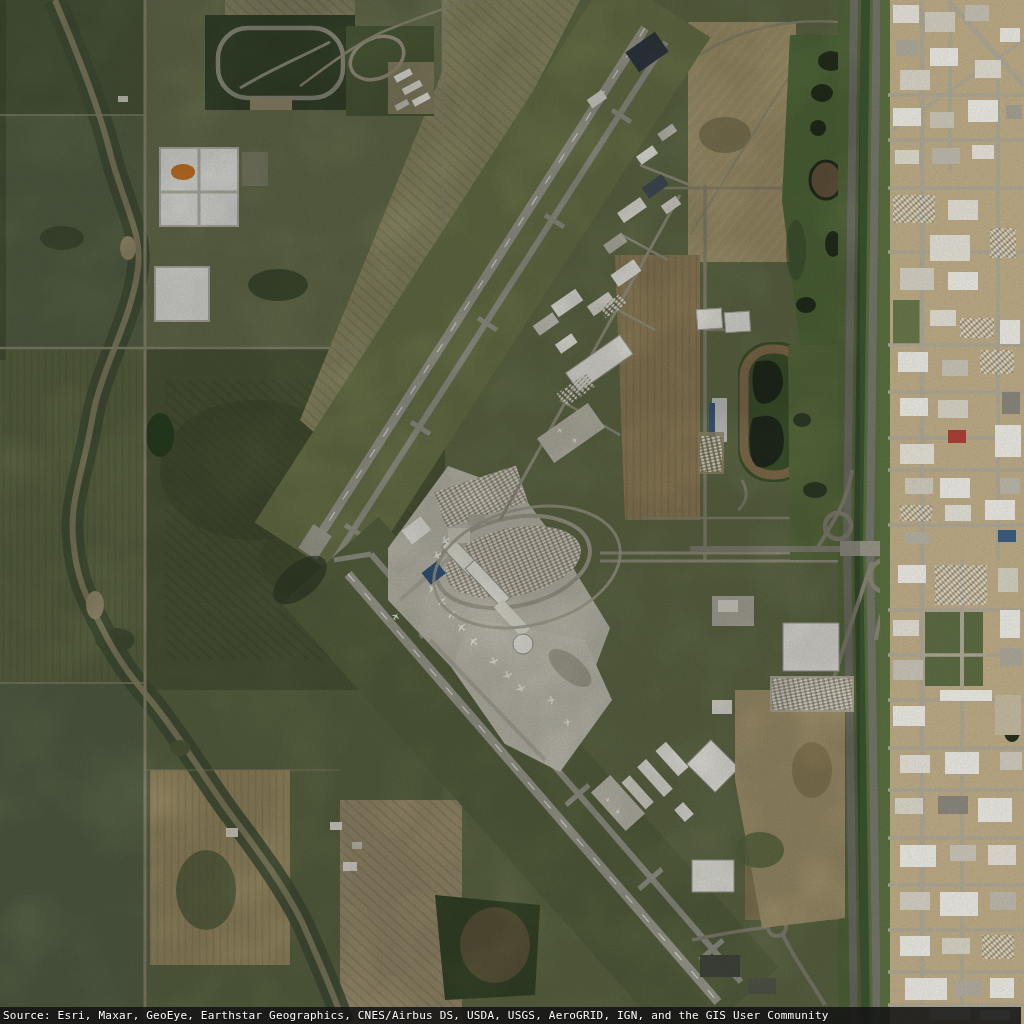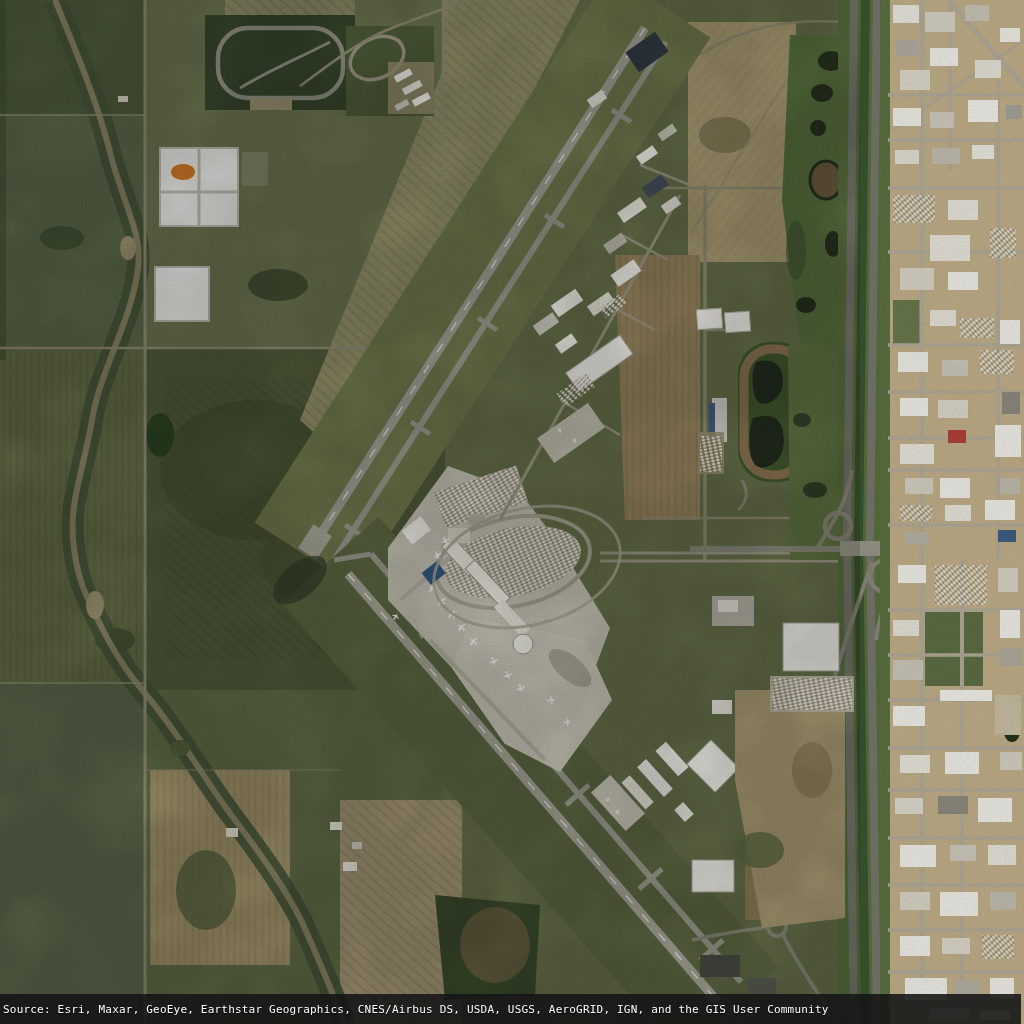--- a/index.html
+++ b/index.html
@@ -1,19 +1,19 @@
 <!DOCTYPE html>
 <html><head>
 <meta charset="utf-8">
 <style>
   html,body{margin:0;padding:0;background:#111;}
   .viewport{position:relative;width:1024px;height:1024px;overflow:hidden;background:#66704b;}
   .viewport svg{display:block;}
   .attribution{
-    position:absolute;left:0;right:3px;bottom:0;height:30px;
+    position:absolute;left:0;right:3px;bottom:0;height:17px;
     background:rgba(20,20,20,.88);
     display:flex;align-items:center;
     padding:0 3px;box-sizing:border-box;
     font:11px "DejaVu Sans Mono","Liberation Mono",monospace;
     color:#fff;white-space:nowrap;letter-spacing:.2px;
     text-shadow:0 1px 1px #000;
   }
 </style>
 </head>
 <body>

